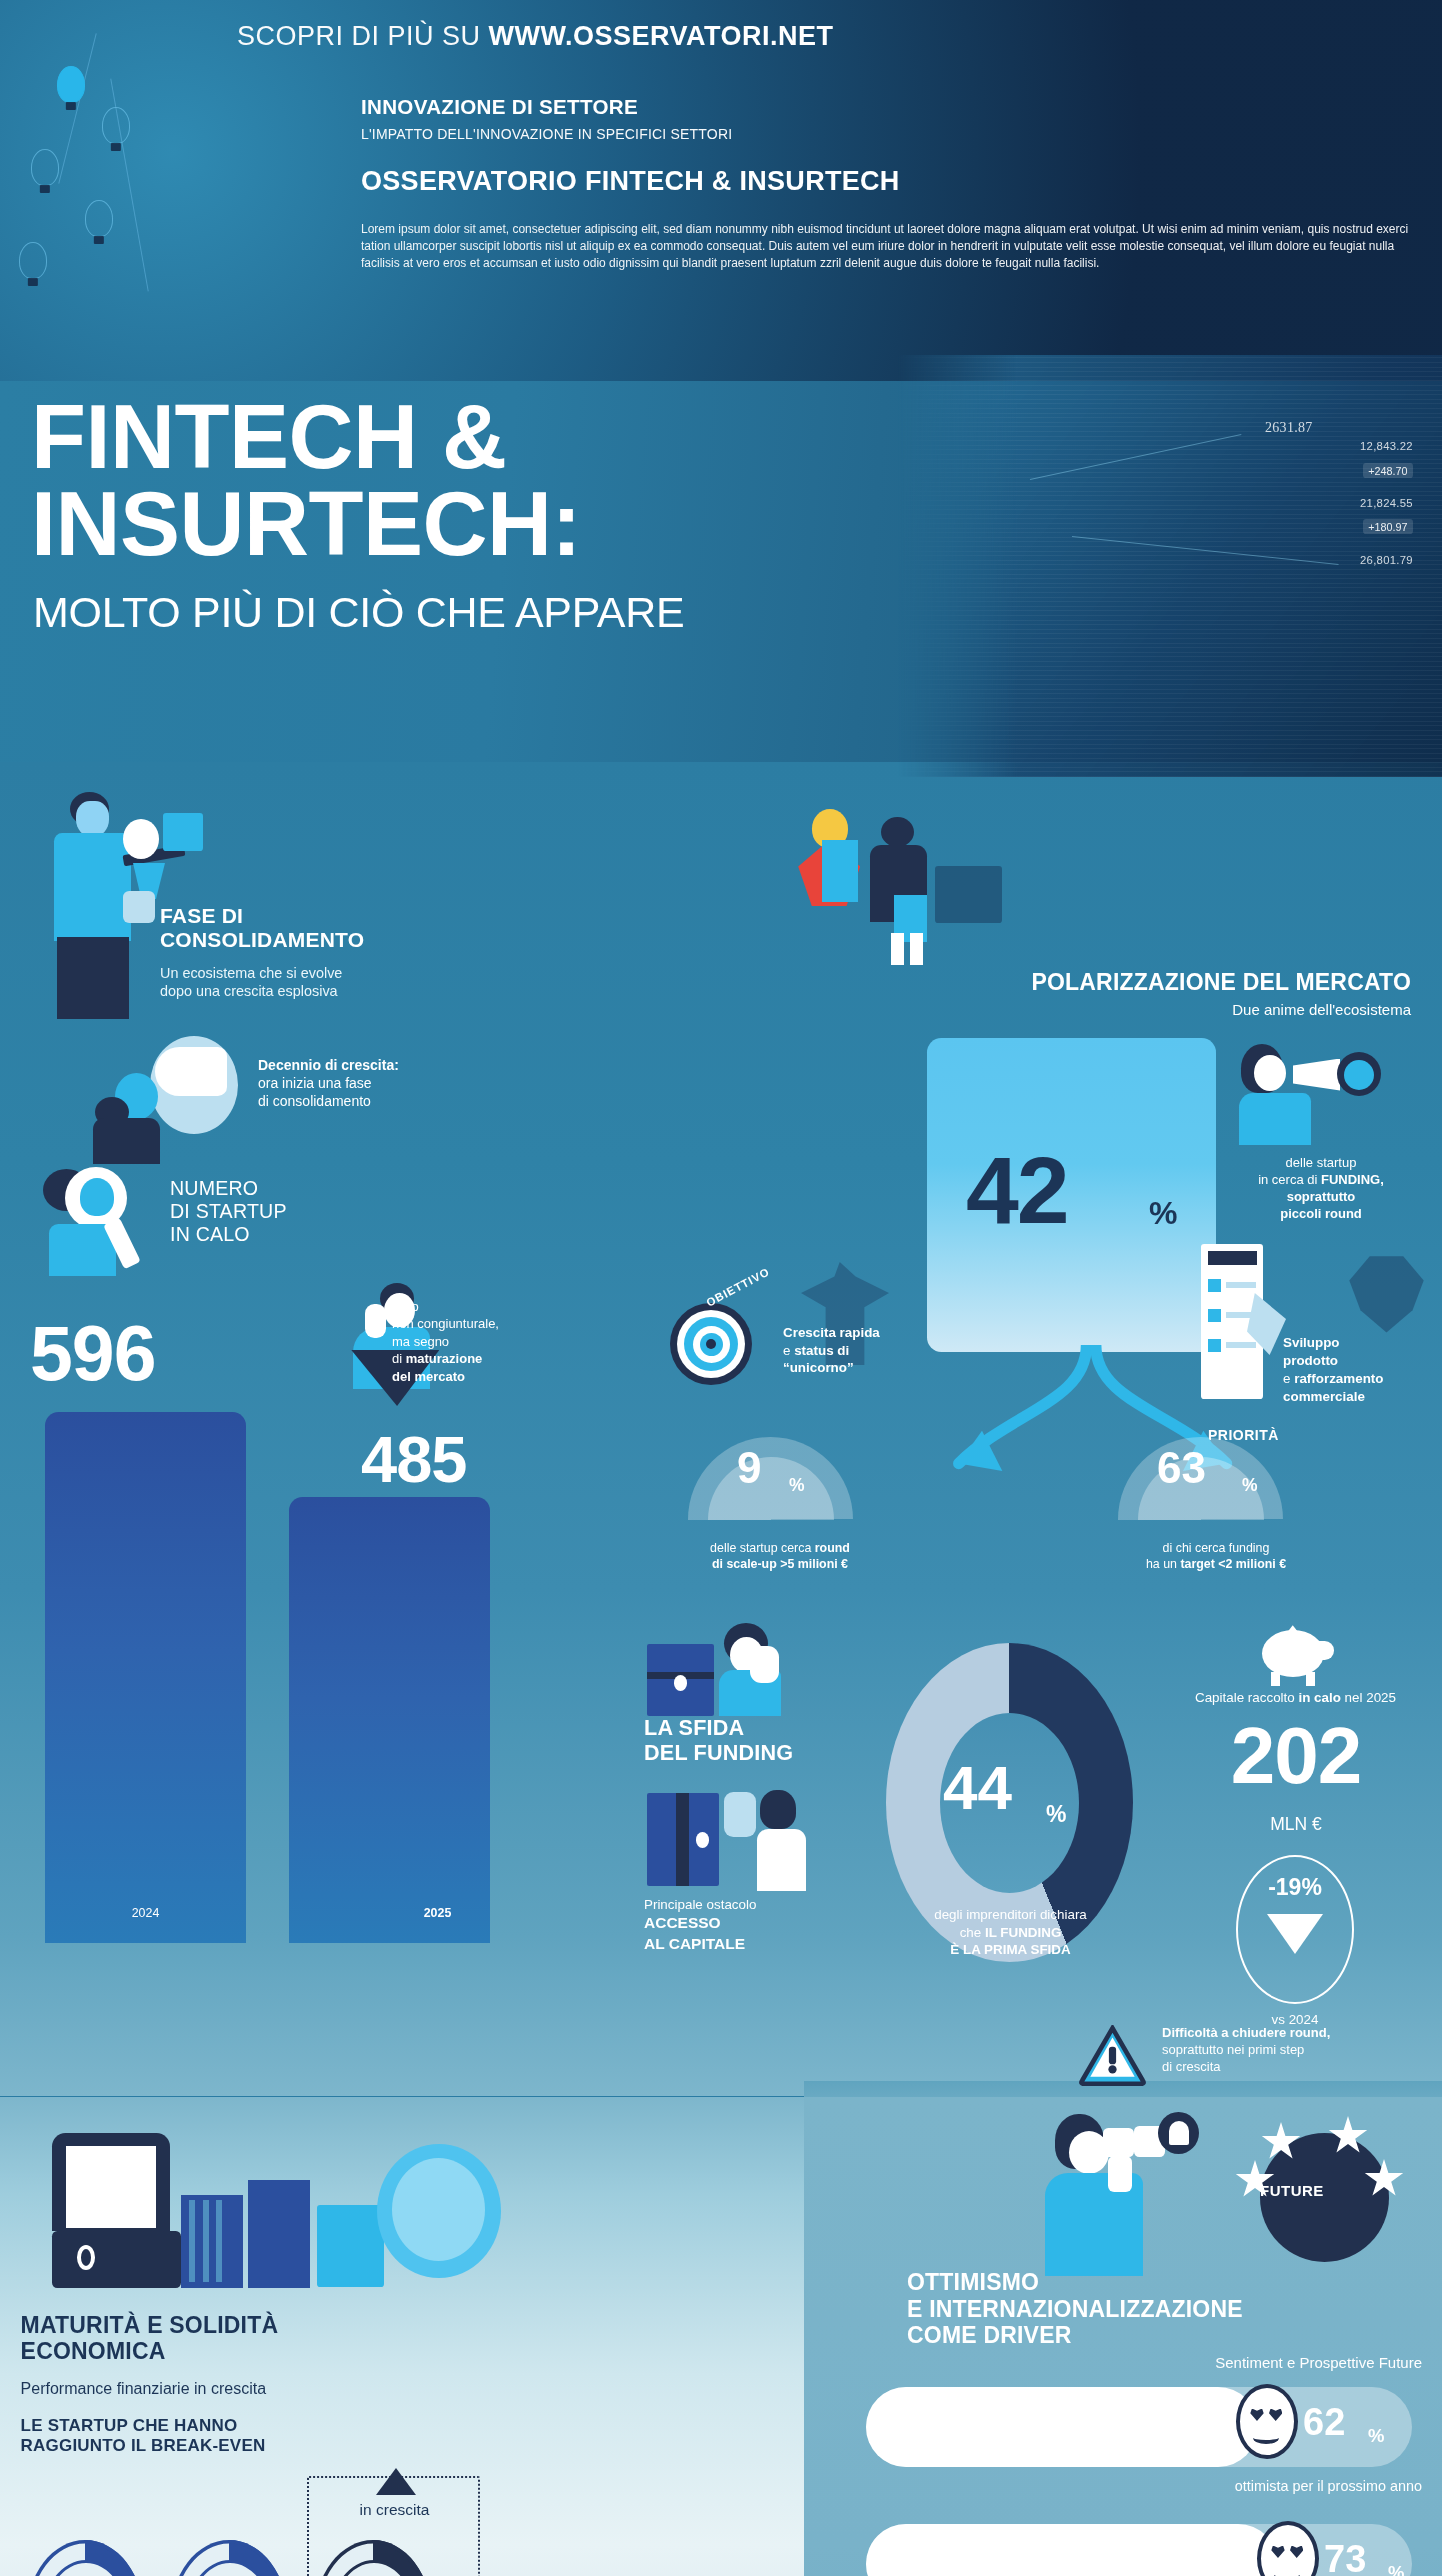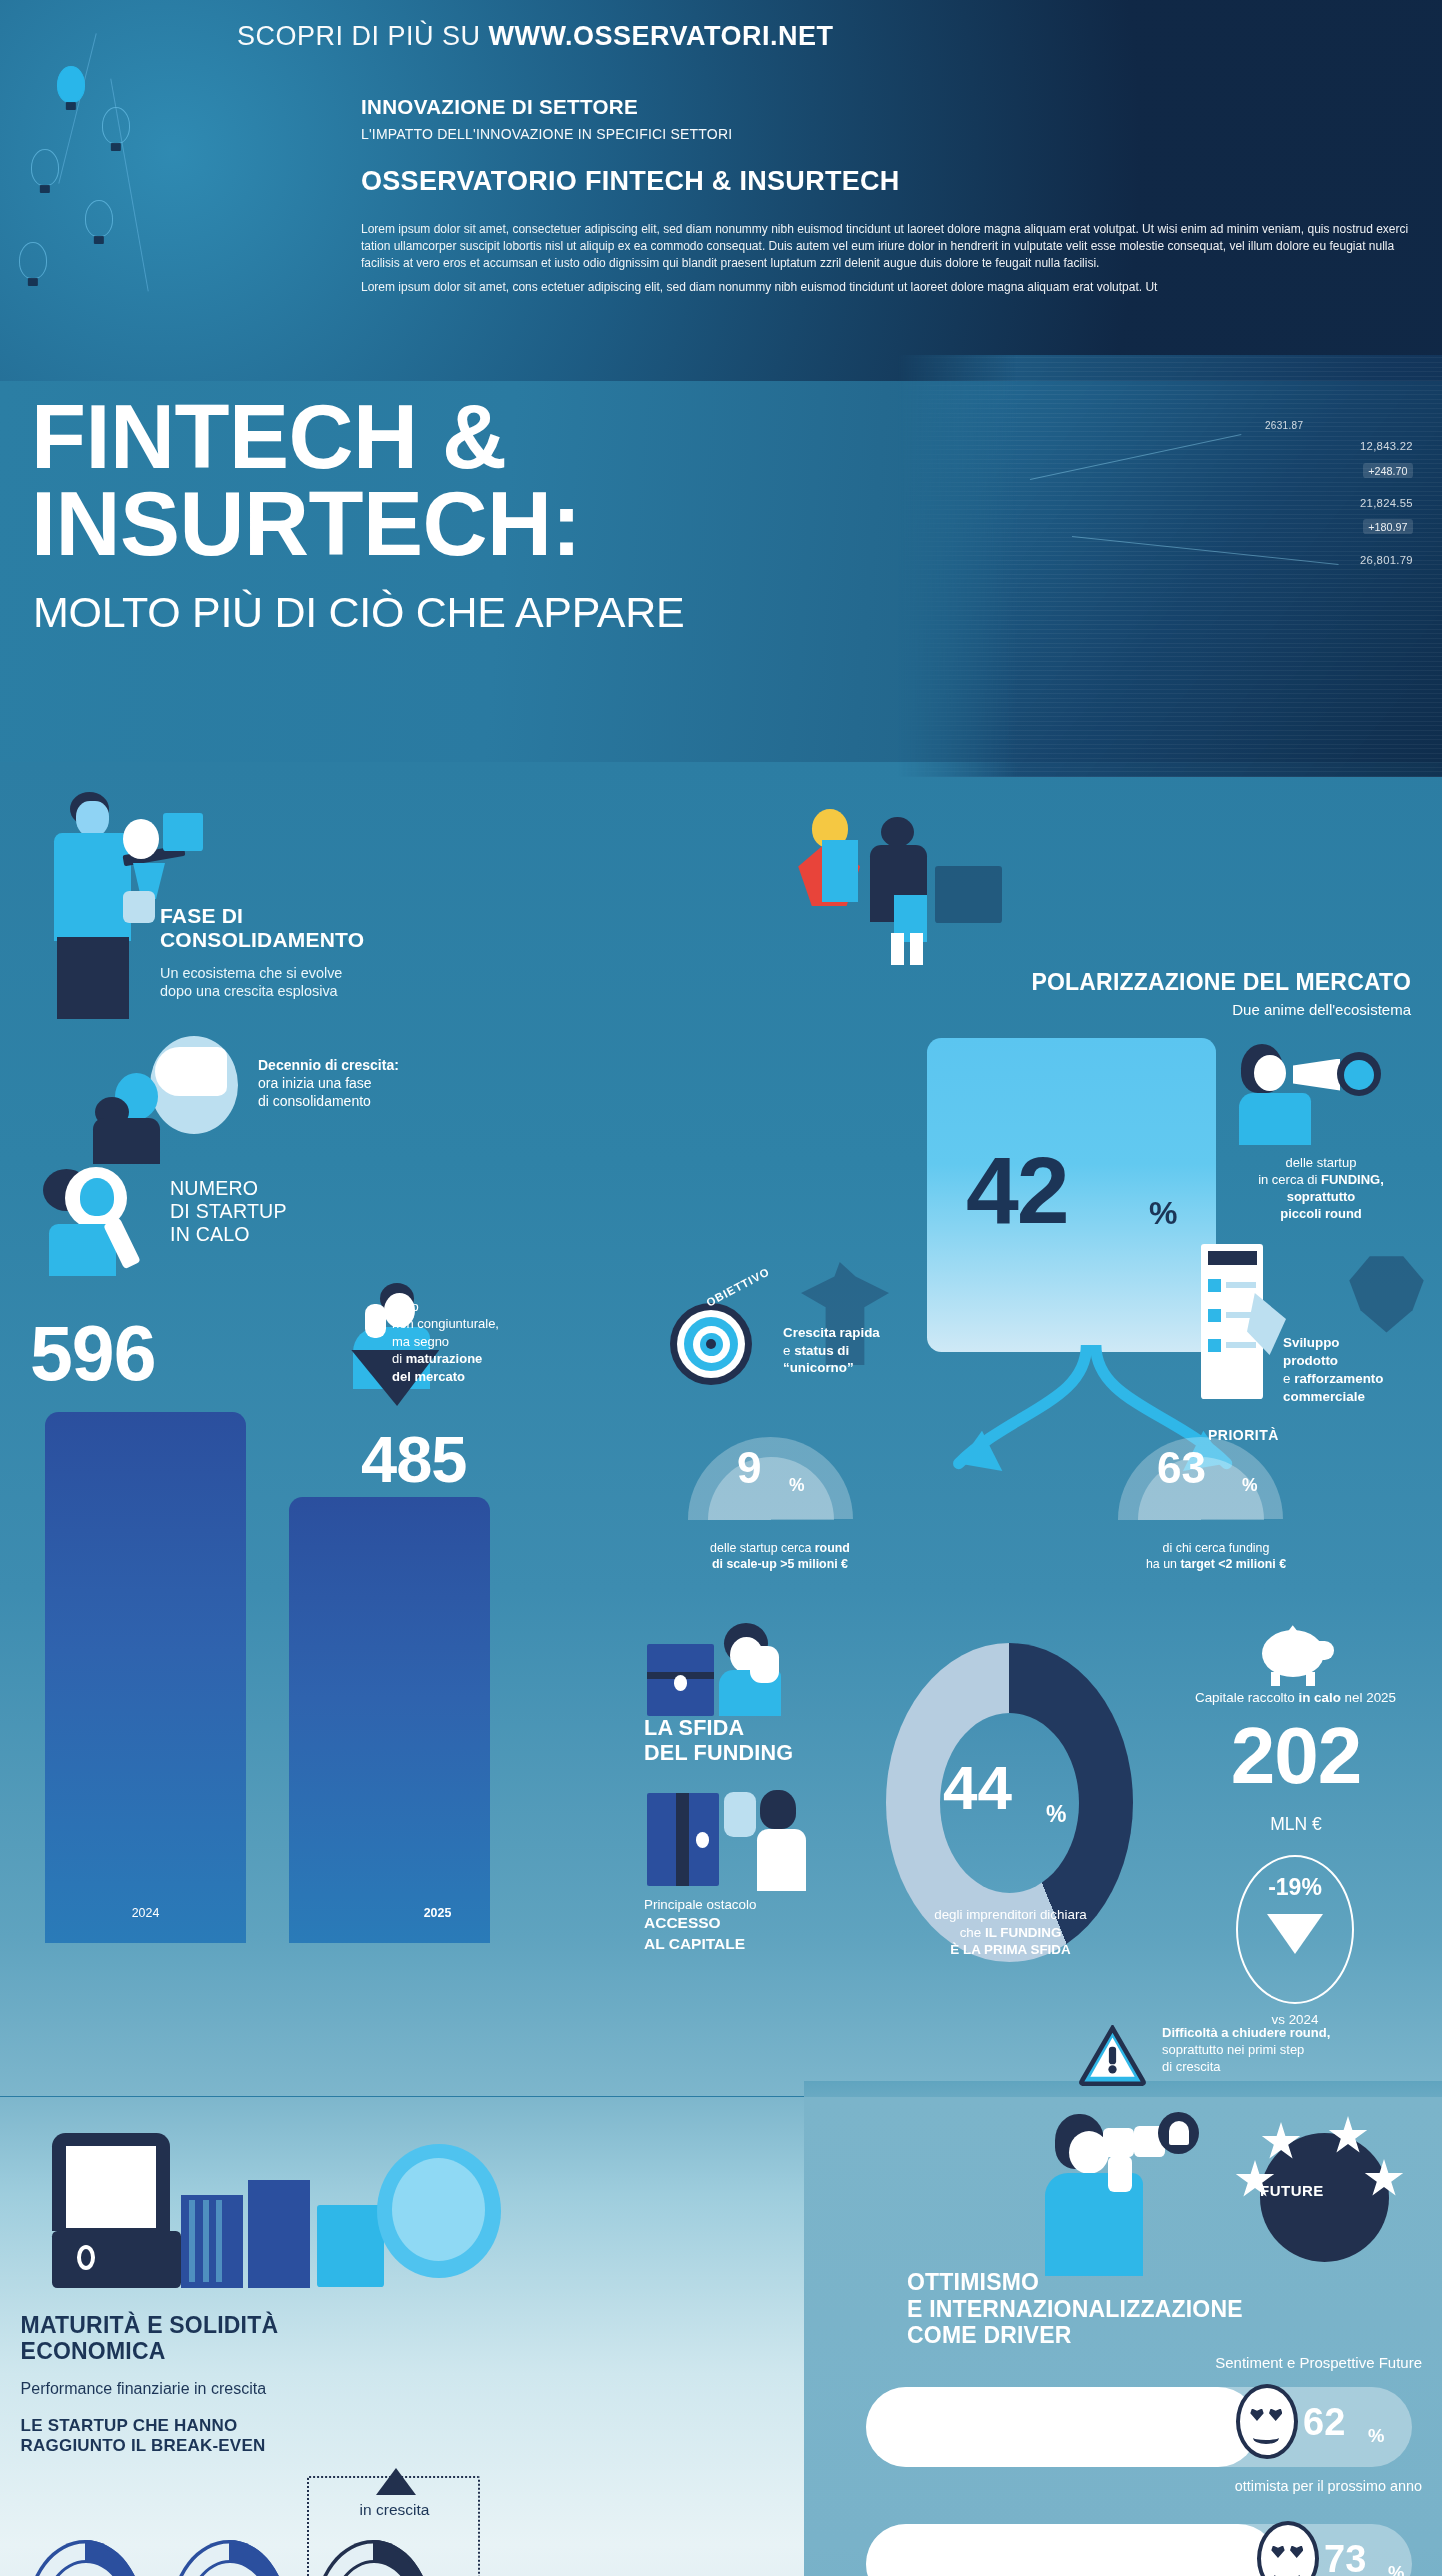--- a/index.html
+++ b/index.html
@@ -256,32 +256,31 @@
 <div id="opt-panel"></div>
 
 <div id="hero-photo"></div>
 <div class="sparkline" style="left:1030px; top:479px; width:216px; transform:rotate(-12deg);"></div>
 <div class="sparkline" style="left:1072px; top:536px; width:268px; transform:rotate(6deg);"></div>
 <div class="tick-num" style="left:1360px; top:440px;">12,843.22</div>
 <div class="tick-pill" style="left:1363px; top:463px;">+248.70</div>
 <div class="tick-num" style="left:1360px; top:497px;">21,824.55</div>
 <div class="tick-pill" style="left:1363px; top:519px;">+180.97</div>
 <div class="tick-num" style="left:1360px; top:554px;">26,801.79</div>
-<div class="tick-num" style="left:1265px; top:420px; font-size:10px;">2631.87</div>
+<div class="tick-num" style="left:1265px; top:420px; font-size:14px;font-family:Liberation Serif, serif;">2631.87</div>
 
 <div id="top-cta">
   <span class="l">SCOPRI DI PIÙ SU </span><span class="s">WWW.OSSERVATORI.NET</span>
 </div>
 
 <div id="kicker">INNOVAZIONE DI SETTORE</div>
 <div id="sub-kicker">L'IMPATTO DELL'INNOVAZIONE IN SPECIFICI SETTORI</div>
 <div id="obs-title">OSSERVATORIO FINTECH &amp; INSURTECH</div>
 <div id="lede">
   <p>Lorem ipsum dolor sit amet, consectetuer adipiscing elit, sed diam nonummy nibh euismod tincidunt ut laoreet dolore magna aliquam erat volutpat. Ut wisi enim ad minim veniam, quis nostrud exerci tation ullamcorper suscipit lobortis nisl ut aliquip ex ea commodo consequat. Duis autem vel eum iriure dolor in hendrerit in vulputate velit esse molestie consequat, vel illum dolore eu feugiat nulla facilisis at vero eros et accumsan et iusto odio dignissim qui blandit praesent luptatum zzril delenit augue duis dolore te feugait nulla facilisi.</p>
-  <p>Lorem ipsum dolor sit amet, cons ectetuer adipiscing elit, sed diam nonummy nibh euismod tincidunt ut laoreet dolore magna aliquam erat volutpat. Ut</p>
 </div>
 
 <div class="wire" style="left:77px; top:31px; height:155px; transform:rotate(14deg);"></div>
 <div class="bulb filled" style="left:57px; top:66px;"></div>
 <div class="bulb" style="left:102px; top:107px;"></div>
 <div class="bulb" style="left:31px;  top:149px;"></div>
 <div class="bulb" style="left:85px; top:200px;"></div>
 <div class="bulb" style="left:18.5px;  top:242px;"></div>
 <div class="wire" style="left:129px; top:77px; height:216px; transform:rotate(-10deg);"></div>
 

